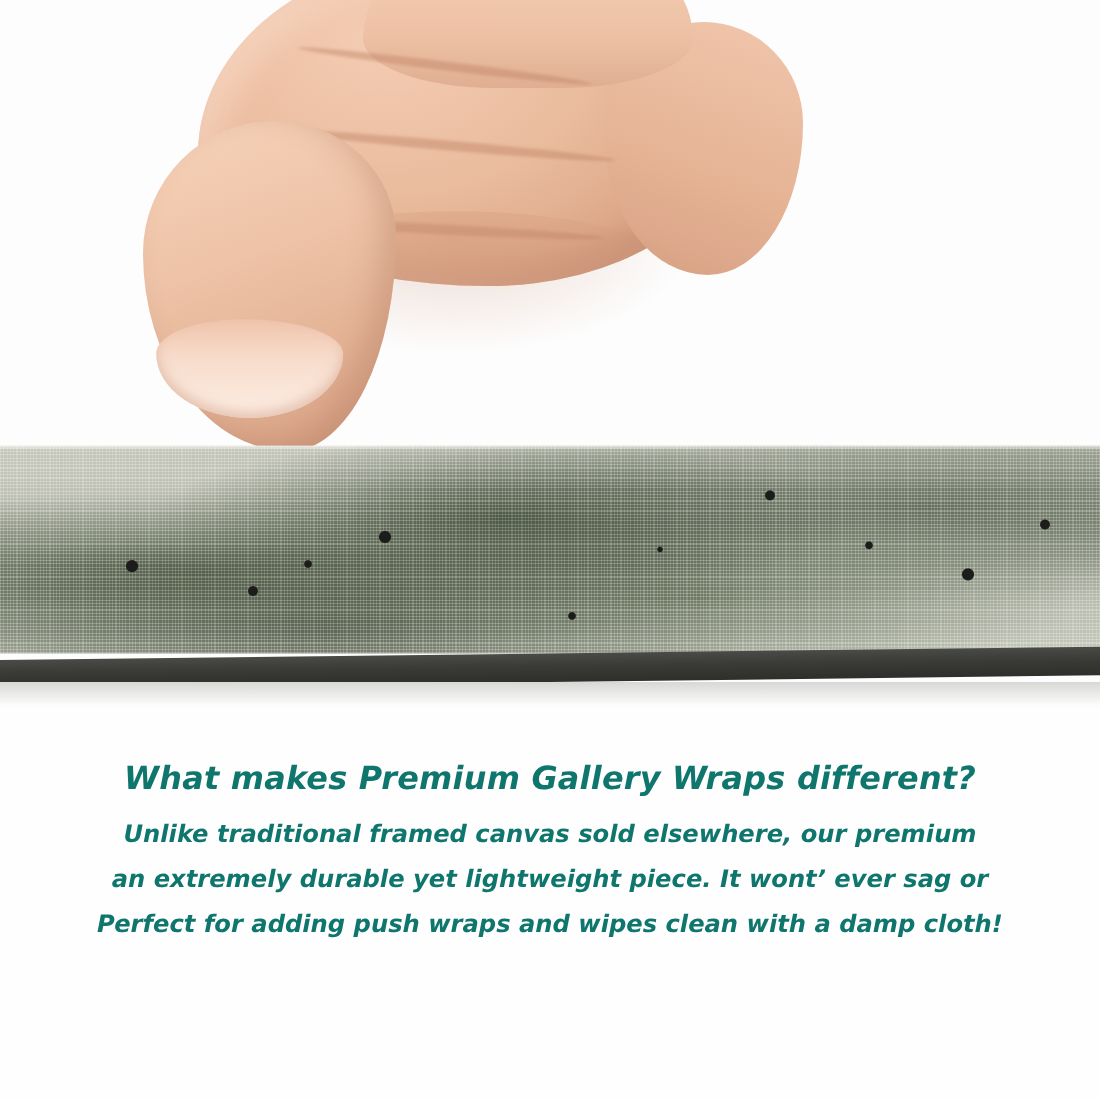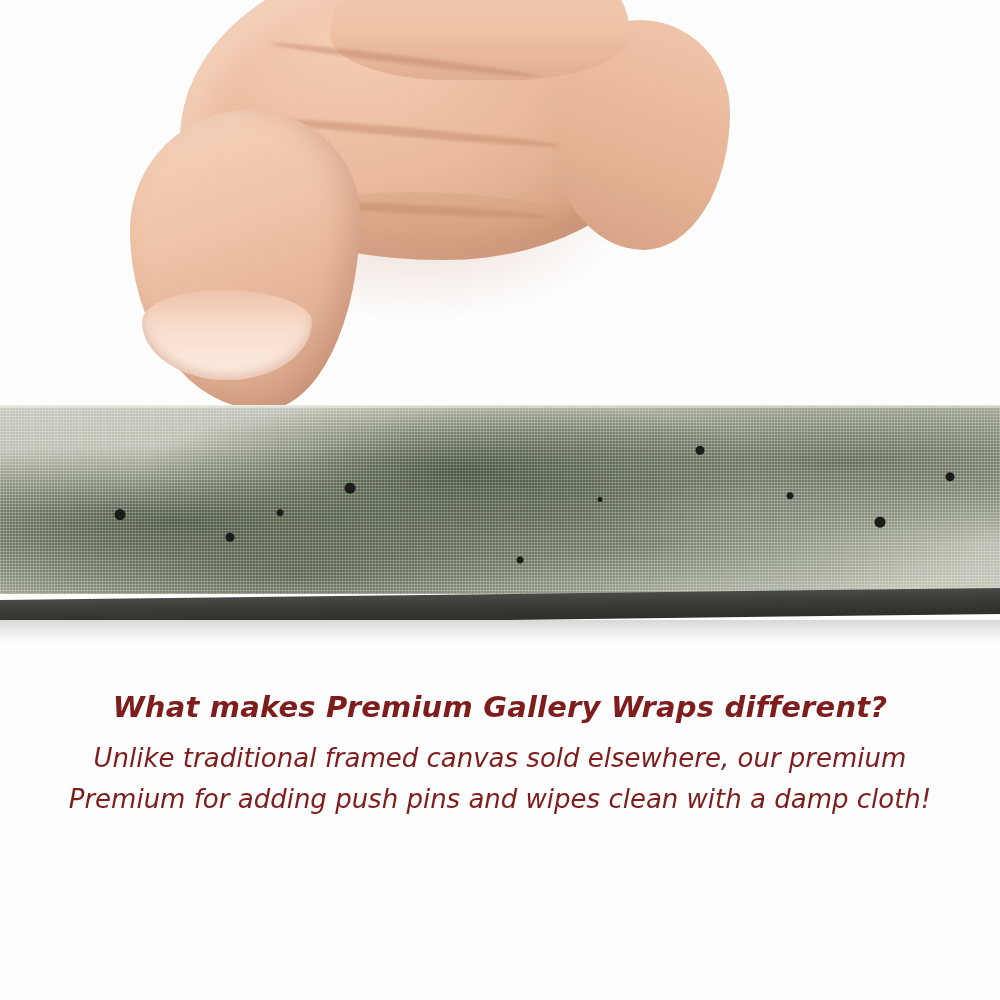--- a/index.html
+++ b/index.html
@@ -167,34 +167,34 @@
     background: linear-gradient(180deg, rgba(120,120,115,0.28) 0%, rgba(255,255,255,0) 100%);
   }
 
   
   .caption {
     position: absolute;
     left: 0;
     top: 690px;
     width: 1000px;
     text-align: center;
-    color: #7f1d1d;
+    color: #0f766e;
     font-family: "DejaVu Sans", sans-serif;
     font-style: italic;
   }
   .caption-heading {
     font-size: 29px;
     font-weight: 600;
     letter-spacing: 0.2px;
     margin-bottom: 14px;
   }
   .caption-line {
-    font-size: 26px;
+    font-size: 22px;
     line-height: 41px;
-    font-weight: 400;
+    font-weight: 700;
   }
 </style>
 </head>
 <body>
 
 <div class="page">
 
   <div class="photo">
 
     <div class="hand">
@@ -216,16 +216,17 @@
       <div class="canvas-edge-top"></div>
       <div class="canvas-edge-bottom"></div>
     </div>
 
     <div class="slab-shadow"></div>
   </div>
 
   <div class="caption">
     <div class="caption-heading">What makes Premium Gallery Wraps different?</div>
     <div class="caption-line">Unlike traditional framed canvas sold elsewhere, our premium</div>
-    <div class="caption-line">Premium for adding push pins and wipes clean with a damp cloth!</div>
+    <div class="caption-line">an extremely durable yet lightweight piece. It wont’ ever sag or</div>
+    <div class="caption-line">Perfect for adding push wraps and wipes clean with a damp cloth!</div>
   </div>
 
 </div>
 
 </body></html>

